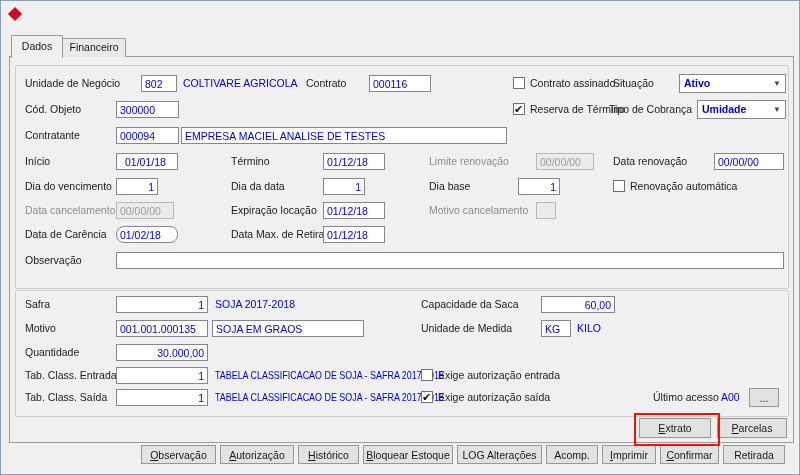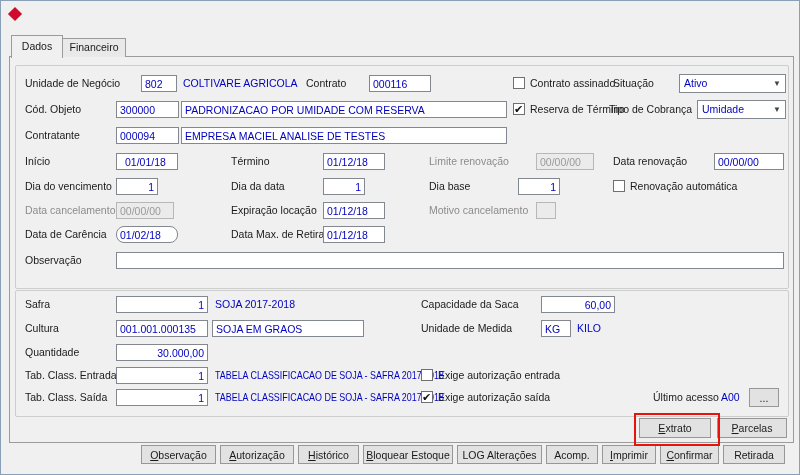--- a/index.html
+++ b/index.html
@@ -17,21 +17,21 @@
   #gb1{left:14px;top:64px;width:772px;height:222px;}
   #gb2{left:14px;top:289px;width:772px;height:125px;}
   .lbl{position:absolute;height:17px;line-height:17px;white-space:nowrap;}
   .lbl.dis{color:#8c8c8c;}
   .val{position:absolute;height:17px;line-height:17px;color:#0000bf;white-space:nowrap;}
   .val.long{transform:scaleX(0.85);transform-origin:0 50%;}
   input.field{position:absolute;height:17px;border:1px solid #828790;background:#fff;color:#0000bf;
        font-family:inherit;font-size:10.5px;padding:0 3px;margin:0;box-sizing:border-box;}
   input.field.num{text-align:right;}
   input.field.dis{background:#ebebeb;color:#9a9a9a;border-color:#b7b7b7;}
-  .combo{position:absolute;height:19px;border:1px solid #828790;background:#fff;box-sizing:border-box;}
+  .combo{position:absolute;height:19px;border:1px solid #828790;background:#fff;box-sizing:border-box;font-weight:bold;}
   .combo .ctext{position:absolute;left:4px;top:0;line-height:17px;color:#0000bf;}
   .combo .carrow{position:absolute;right:2px;top:3px;width:12px;height:12px;color:#444;font-size:8px;line-height:12px;text-align:center;}
   .checkgroup{position:absolute;height:17px;line-height:17px;white-space:nowrap;}
   .cbox{display:inline-block;width:12px;height:12px;border:1px solid #707070;background:#fff;
        vertical-align:-2px;position:relative;margin-right:5px;box-sizing:border-box;}
   .cbox.checked::after{content:"\2714";position:absolute;left:0px;top:-3px;font-size:11px;color:#111;}
   .btn{position:absolute;height:20px;background:#e2e2e2;border:1px solid #979797;font-family:inherit;
        font-size:10.5px;color:#1a1a1a;padding:0;text-align:center;}
   .btn.bottom{top:444px;height:19px;}
   .highlight{position:absolute;left:633px;top:412px;width:82px;height:29px;border:2px solid #e8140c;
@@ -62,21 +62,20 @@
     <span class="cbox"></span><span>Contrato assinado</span>
   </span>
   <span class="lbl" style="left:612px;top:74px">Situação</span>
   <div class="combo" style="left:678px;top:73px;width:107px">
     <span class="ctext">Ativo</span>
     <span class="carrow">▼</span>
   </div>
 
   <span class="lbl" style="left:24px;top:100px">Cód. Objeto</span>
   <input class="field" style="left: 115px; top: 100px; width: 63px;" value="300000">
-  <input class="field" style="left: 180px; top: 100px; width: 326px;" value="PADRONIZACAO POR UMIDADE COM RESERVA">
   <span class="checkgroup" style="left:512px;top:100px">
     <span class="cbox checked"></span><span>Reserva de Término</span>
   </span>
   <span class="lbl" style="left:608px;top:100px">Tipo de Cobrança</span>
   <div class="combo" style="left:696px;top:99px;width:89px">
     <span class="ctext">Umidade</span>
     <span class="carrow">▼</span>
   </div>
 
   <span class="lbl" style="left:24px;top:126px">Contratante</span>
@@ -116,21 +115,21 @@
 
   <span class="lbl" style="left:24px;top:251px">Observação</span>
   <input class="field" style="left: 115px; top: 251px; width: 668px;" value="">
 
   <span class="lbl" style="left:24px;top:295px">Safra</span>
   <input class="field num" style="left: 115px; top: 295px; width: 92px;" value="1">
   <span class="val" style="left:214px;top:295px">SOJA 2017-2018</span>
   <span class="lbl" style="left:420px;top:295px">Capacidade da Saca</span>
   <input class="field num" style="left: 540px; top: 295px; width: 74px;" value="60,00">
 
-  <span class="lbl" style="left:24px;top:319px">Cultura</span>
+  <span class="lbl" style="left:24px;top:319px">Motivo</span>
   <input class="field" style="left: 115px; top: 319px; width: 92px;" value="001.001.000135">
   <input class="field" style="left: 211px; top: 319px; width: 152px;" value="SOJA EM GRAOS">
   <span class="lbl" style="left:420px;top:319px">Unidade de Medida</span>
   <input class="field" style="left: 540px; top: 319px; width: 30px;" value="KG">
   <span class="val" style="left:576px;top:319px">KILO</span>
 
   <span class="lbl" style="left:24px;top:343px">Quantidade</span>
   <input class="field num" style="left: 115px; top: 343px; width: 92px;" value="30.000,00">
 
   <span class="lbl" style="left:24px;top:366px">Tab. Class. Entrada</span>

